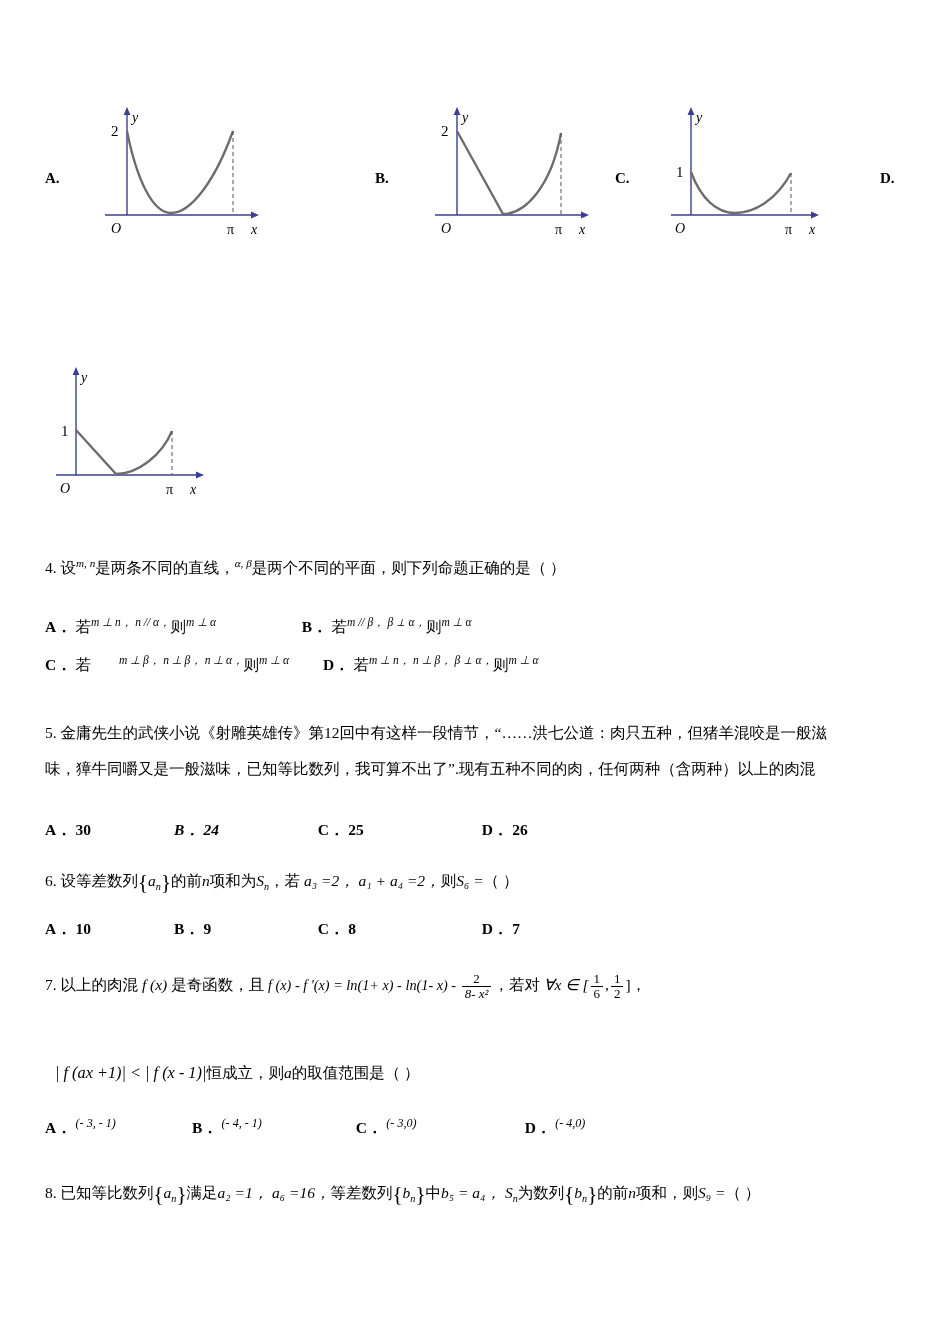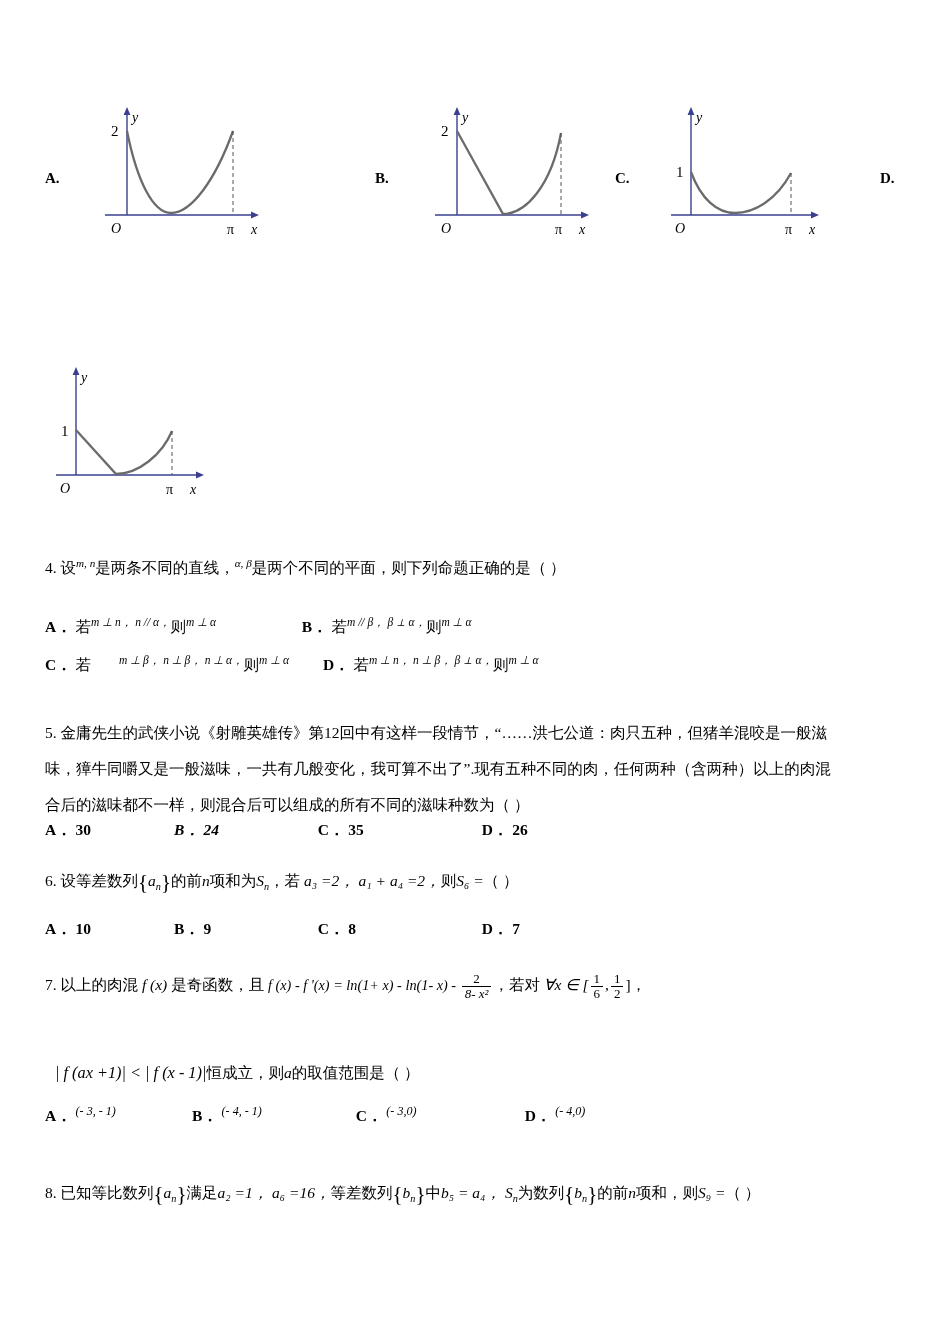--- a/index.html
+++ b/index.html
@@ -101,21 +101,21 @@
 
   .row4 { position: absolute; left: 0; top: 0; width: 865px; }
   .row4b { position: absolute; left: 0; top: 54px; width: 865px; margin-top: 18px; }
   .row4c { position: absolute; left: 0; top: 110px; width: 865px; }
   .row5 { position: absolute; left: 0; top: 170px; width: 865px; }
   .row5opts { position: absolute; left: 0; top: 277px; width: 865px; }
   .row6 { position: absolute; left: 0; top: 318px; width: 865px; }
   .row6opts { position: absolute; left: 0; top: 368px; width: 865px; }
   .row7 { position: absolute; left: 0; top: 418px; width: 865px; }
   .row7b { position: absolute; left: 10px; top: 520px; width: 865px; }
-  .row7opts { position: absolute; left: 0; top: 560px; width: 865px; }
+  .row7opts { position: absolute; left: 0; top: 572px; width: 865px; }
   .row8 { position: absolute; left: 0; top: 630px; width: 865px; }
 
   .p-line { line-height: 36px; }
 </style>
 </head>
 <body>
 
 <div class="page">
 
   <div class="graph-row">
@@ -225,36 +225,35 @@
         <span class="bold">D．</span>
         <span>若</span><span class="mi sup" style="font-size:0.74em;">m ⊥ n， n ⊥ β，  β ⊥ α，</span><span>则</span><span class="mi sup" style="font-size:0.74em;">m ⊥ α</span>
       </span>
     </div>
 
     <div class="row5">
       <div class="p-line">
         <span class="q-num">5.</span>
         <span>金庸先生的武侠小说《射雕英雄传》第12回中有这样一段情节，“……洪七公道：肉只五种，但猪羊混咬是一般滋</span>
       </div>
-      <div class="p-line">味，獐牛同嚼又是一般滋味，一共有几般变化，我可算不出了”.现有五种不同的肉，任何两种（含两种）以上的肉混</div>
-      <div class="p-line">合后的滋味都不一样，则混合后可以组成的所有不同的滋味种数为（    ）</div>
+      <div class="p-line">味，獐牛同嚼又是一般滋味，已知等比数列，我可算不出了”.现有五种不同的肉，任何两种（含两种）以上的肉混</div>
     </div>
 
     <div class="row5opts">
       <span class="opt" style="display:inline-block;width:125px;">
         <span class="bold">A．</span>
         <span class="bold">30</span>
       </span>
       <span class="opt" style="display:inline-block;width:140px;font-style:italic;">
         <span class="bold">B．</span>
         <span class="bold">24</span>
       </span>
       <span class="opt" style="display:inline-block;width:160px;">
         <span class="bold">C．</span>
-        <span class="bold">35</span>
+        <span class="bold">25</span>
       </span>
       <span class="opt" style="display:inline-block;">
         <span class="bold">D．</span>
         <span class="bold">26</span>
       </span>
     </div>
 
     <div class="row6">
       <div class="p-line">
         <span class="q-num">6.</span>

